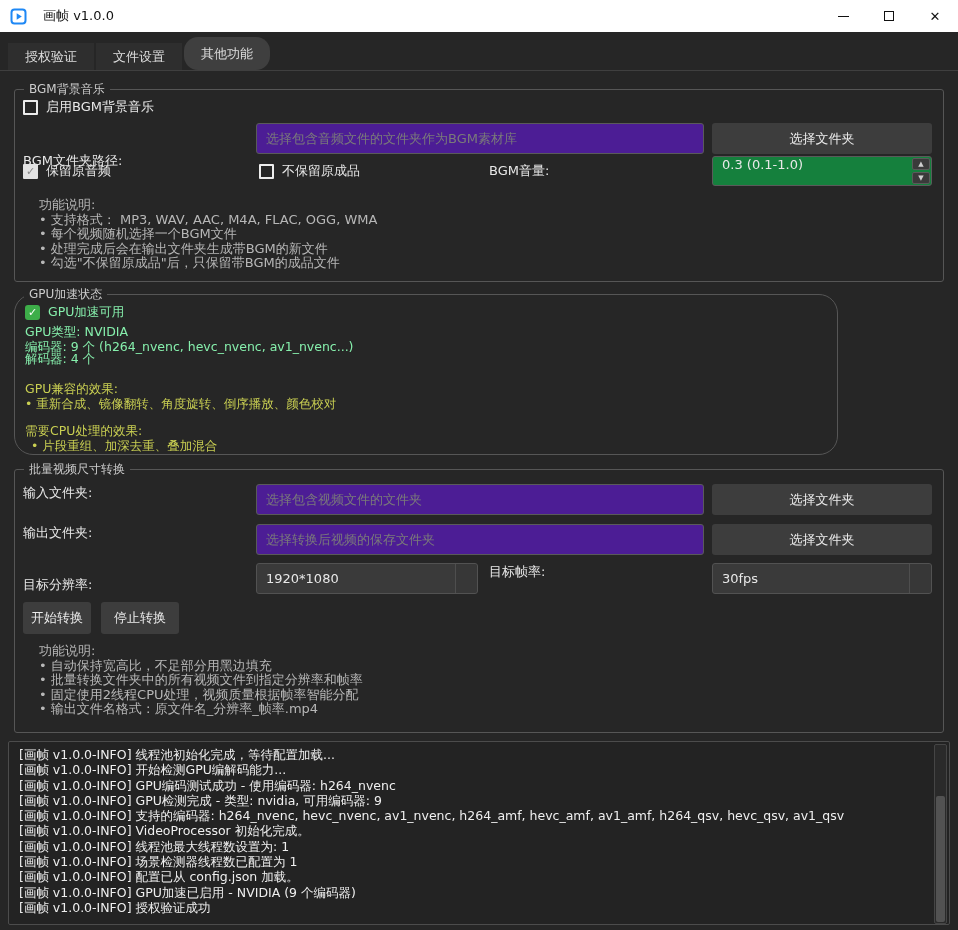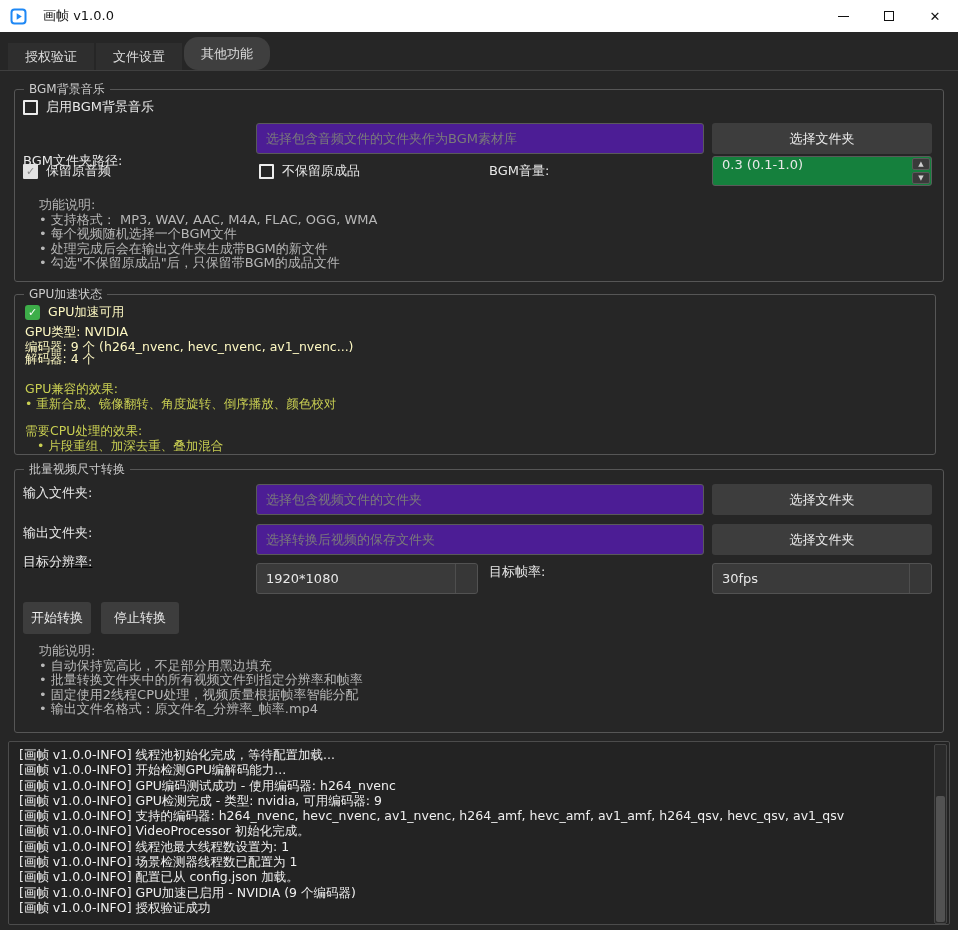--- a/index.html
+++ b/index.html
@@ -68,21 +68,21 @@
   .combo input { flex:1; background:transparent; border:none; color:#e8e8e8; font-size:13px;
                  padding:8px 9px; font-family:"DejaVu Sans", sans-serif; outline:none; width:100%; }
   .combo-drop { width:22px; border-left:1px solid #4e4e4e; background:#373737;
                 border-radius:0 3px 3px 0; cursor:default; }
 
   
   .notes { position:absolute; font-size:13px; color:#b7b7b7; line-height:14.6px; }
   .notes div { white-space:nowrap; }
 
   .gline { position:absolute; font-size:12.5px; white-space:nowrap; }
-  .green { color:#fef9c3; }
+  .green { color:#86efac; }
   .yellow { color:#c9cf52; }
 
   
   .log { position:absolute; left:8px; top:741px; width:942px; height:184px;
          background:#232323; border:1px solid #4c4c4c; border-radius:2px;
          padding:5px 10px; overflow:hidden; }
   .log-line { font-size:12.5px; color:#efefef; line-height:15.3px; white-space:nowrap; }
   .scrollbar { position:absolute; right:2px; top:2px; width:13px; height:180px;
                background:#2a2a2a; border:1px solid #454545; border-radius:2px; }
   .scroll-thumb { position:absolute; left:1px; right:1px; top:51px; height:126px;
@@ -165,55 +165,55 @@
 
     <div class="notes" style="left:24px; top:108px;">
       <div>功能说明:</div>
       <div>• 支持格式： MP3, WAV, AAC, M4A, FLAC, OGG, WMA</div>
       <div>• 每个视频随机选择一个BGM文件</div>
       <div>• 处理完成后会在输出文件夹生成带BGM的新文件</div>
       <div>• 勾选"不保留原成品"后，只保留带BGM的成品文件</div>
     </div>
   </div>
 
-  <div class="group" style="left:14px; top:294px; width:922px; height:161px;">
+  <div class="group" style="left:14px; top:294px; width:824px; height:161px;border-radius:19px;">
     <span class="legend">GPU加速状态</span>
 
     <div class="row" style="left:10px; top:9px; height:16px;">
       <div class="cb">
         <span class="cb-box green">✓</span>
         <span class="gline green" style="position:static;">GPU加速可用</span>
       </div>
     </div>
     <div class="gline green" style="left:10px; top:29px;">GPU类型: NVIDIA</div>
     <div class="gline green" style="left:10px; top:44px;">编码器: 9 个 (h264_nvenc, hevc_nvenc, av1_nvenc...)</div>
     <div class="gline green" style="left:10px; top:56px;">解码器: 4 个</div>
 
     <div class="gline yellow" style="left:10px; top:86px;">GPU兼容的效果:</div>
     <div class="gline yellow" style="left:10px; top:101px;">• 重新合成、镜像翻转、角度旋转、倒序播放、颜色校对</div>
     <div class="gline yellow" style="left:10px; top:128px;">需要CPU处理的效果:</div>
-    <div class="gline yellow" style="left:22px; top:143px;">• 片段重组、加深去重、叠加混合</div>
+    <div class="gline yellow" style="left:16px; top:143px;">• 片段重组、加深去重、叠加混合</div>
   </div>
 
   <div class="group" style="left:14px; top:469px; width:930px; height:264px;">
     <span class="legend">批量视频尺寸转换</span>
 
     <div class="row" style="left:8px; top:14px; height:31px;">
       <span class="lbl">输入文件夹:</span>
     </div>
     <input class="tinput" style="left: 241px; top: 14px; width: 448px;" type="text" placeholder="选择包含视频文件的文件夹">
     <button class="btn" style="left:697px; top:14px; width:220px;">选择文件夹</button>
 
     <div class="row" style="left:8px; top:54px; height:31px;">
       <span class="lbl">输出文件夹:</span>
     </div>
     <input class="tinput" style="left: 241px; top: 54px; width: 448px;" type="text" placeholder="选择转换后视频的保存文件夹">
     <button class="btn" style="left:697px; top:54px; width:220px;">选择文件夹</button>
 
-    <div class="row" style="left:8px; top:83px; height:31px;text-decoration:underline;">
+    <div class="row" style="left:8px; top:106px; height:31px;">
       <span class="lbl">目标分辨率:</span>
     </div>
     <div class="combo" style="left:241px; top:93px; width:222px;">
       <input type="text" value="1920*1080" style="">
       <div class="combo-drop"></div>
     </div>
     <div class="row" style="left:474px; top:93px; height:31px;">
       <span class="lbl">目标帧率:</span>
     </div>
     <div class="combo" style="left:697px; top:93px; width:220px;">

